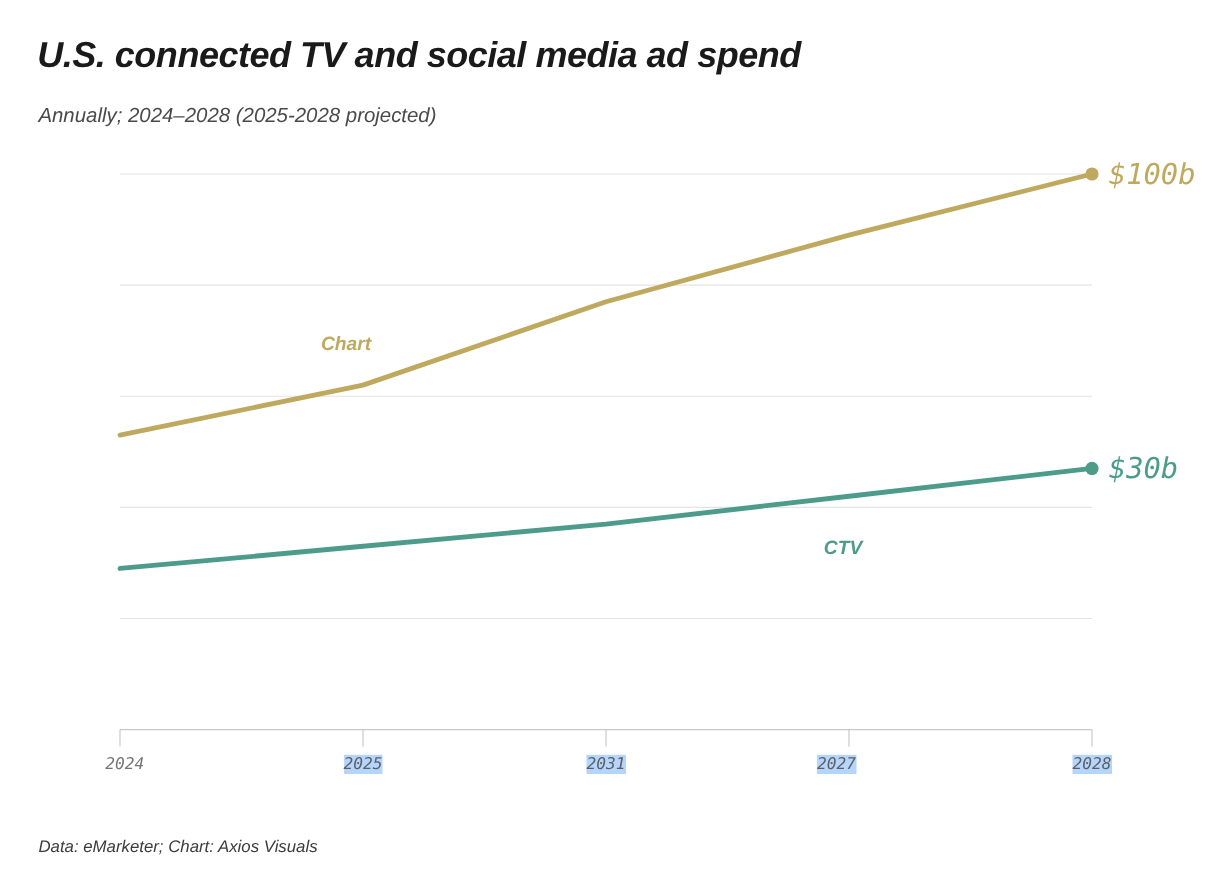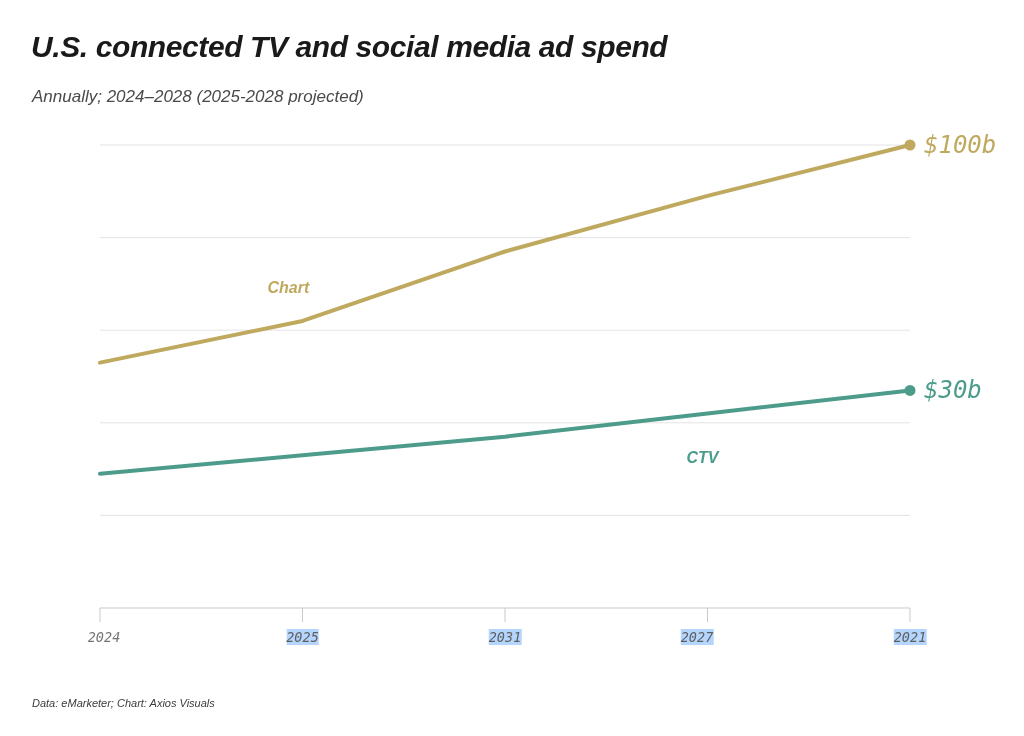--- a/index.html
+++ b/index.html
@@ -92,21 +92,21 @@
     font-weight: 400;
     white-space: nowrap;
     transform: translateY(-50%);
   }
 
   
   .chart-source {
     position: absolute;
     left: 32px;
     top: 697px;
-    font-size: 11px;
+    font-size: 14px;
     color: #3c3c3c;
     white-space: nowrap;
   }
 </style>
 </head>
 <body>
 
 <div class="page">
 
   <div class="chart-title">U.S. connected TV and social media ad spend</div>
@@ -148,21 +148,21 @@
       <div class="ytick-wrap" style="top: 422.8px;"></div>
       <div class="ytick-wrap" style="top: 515.4px;"></div>
       <div class="ytick-wrap" style="top: 608px;"></div>
     </div>
 
   <div id="xticklabels">
       <div class="xtick" style="left: 104px;"><span>2024</span></div>
       <div class="xtick" style="left: 302.5px;"><span class="sel">2025</span></div>
       <div class="xtick" style="left: 505px;"><span class="sel">2031</span></div>
       <div class="xtick" style="left: 697px;"><span class="sel">2027</span></div>
-      <div class="xtick" style="left: 910px;"><span class="sel">2021</span></div>
+      <div class="xtick" style="left: 910px;"><span class="sel">2028</span></div>
     </div>
 
   <div class="series-label" id="label-social" style="color: rgb(191, 169, 95); left: 267.5px; top: 278.94px;">Chart</div>
 
   <div class="series-label" id="label-ctv" style="color: rgb(77, 156, 139); left: 686.5px; top: 423.54px; margin-top: 25px;">CTV</div>
 
   <div class="end-label" id="endlabel-social" style="color: rgb(191, 169, 95); left: 924px; top: 145px;">$100b</div>
 
   <div class="end-label" id="endlabel-ctv" style="color: rgb(77, 156, 139); left: 924px; top: 390.39px;">$30b</div>
 

